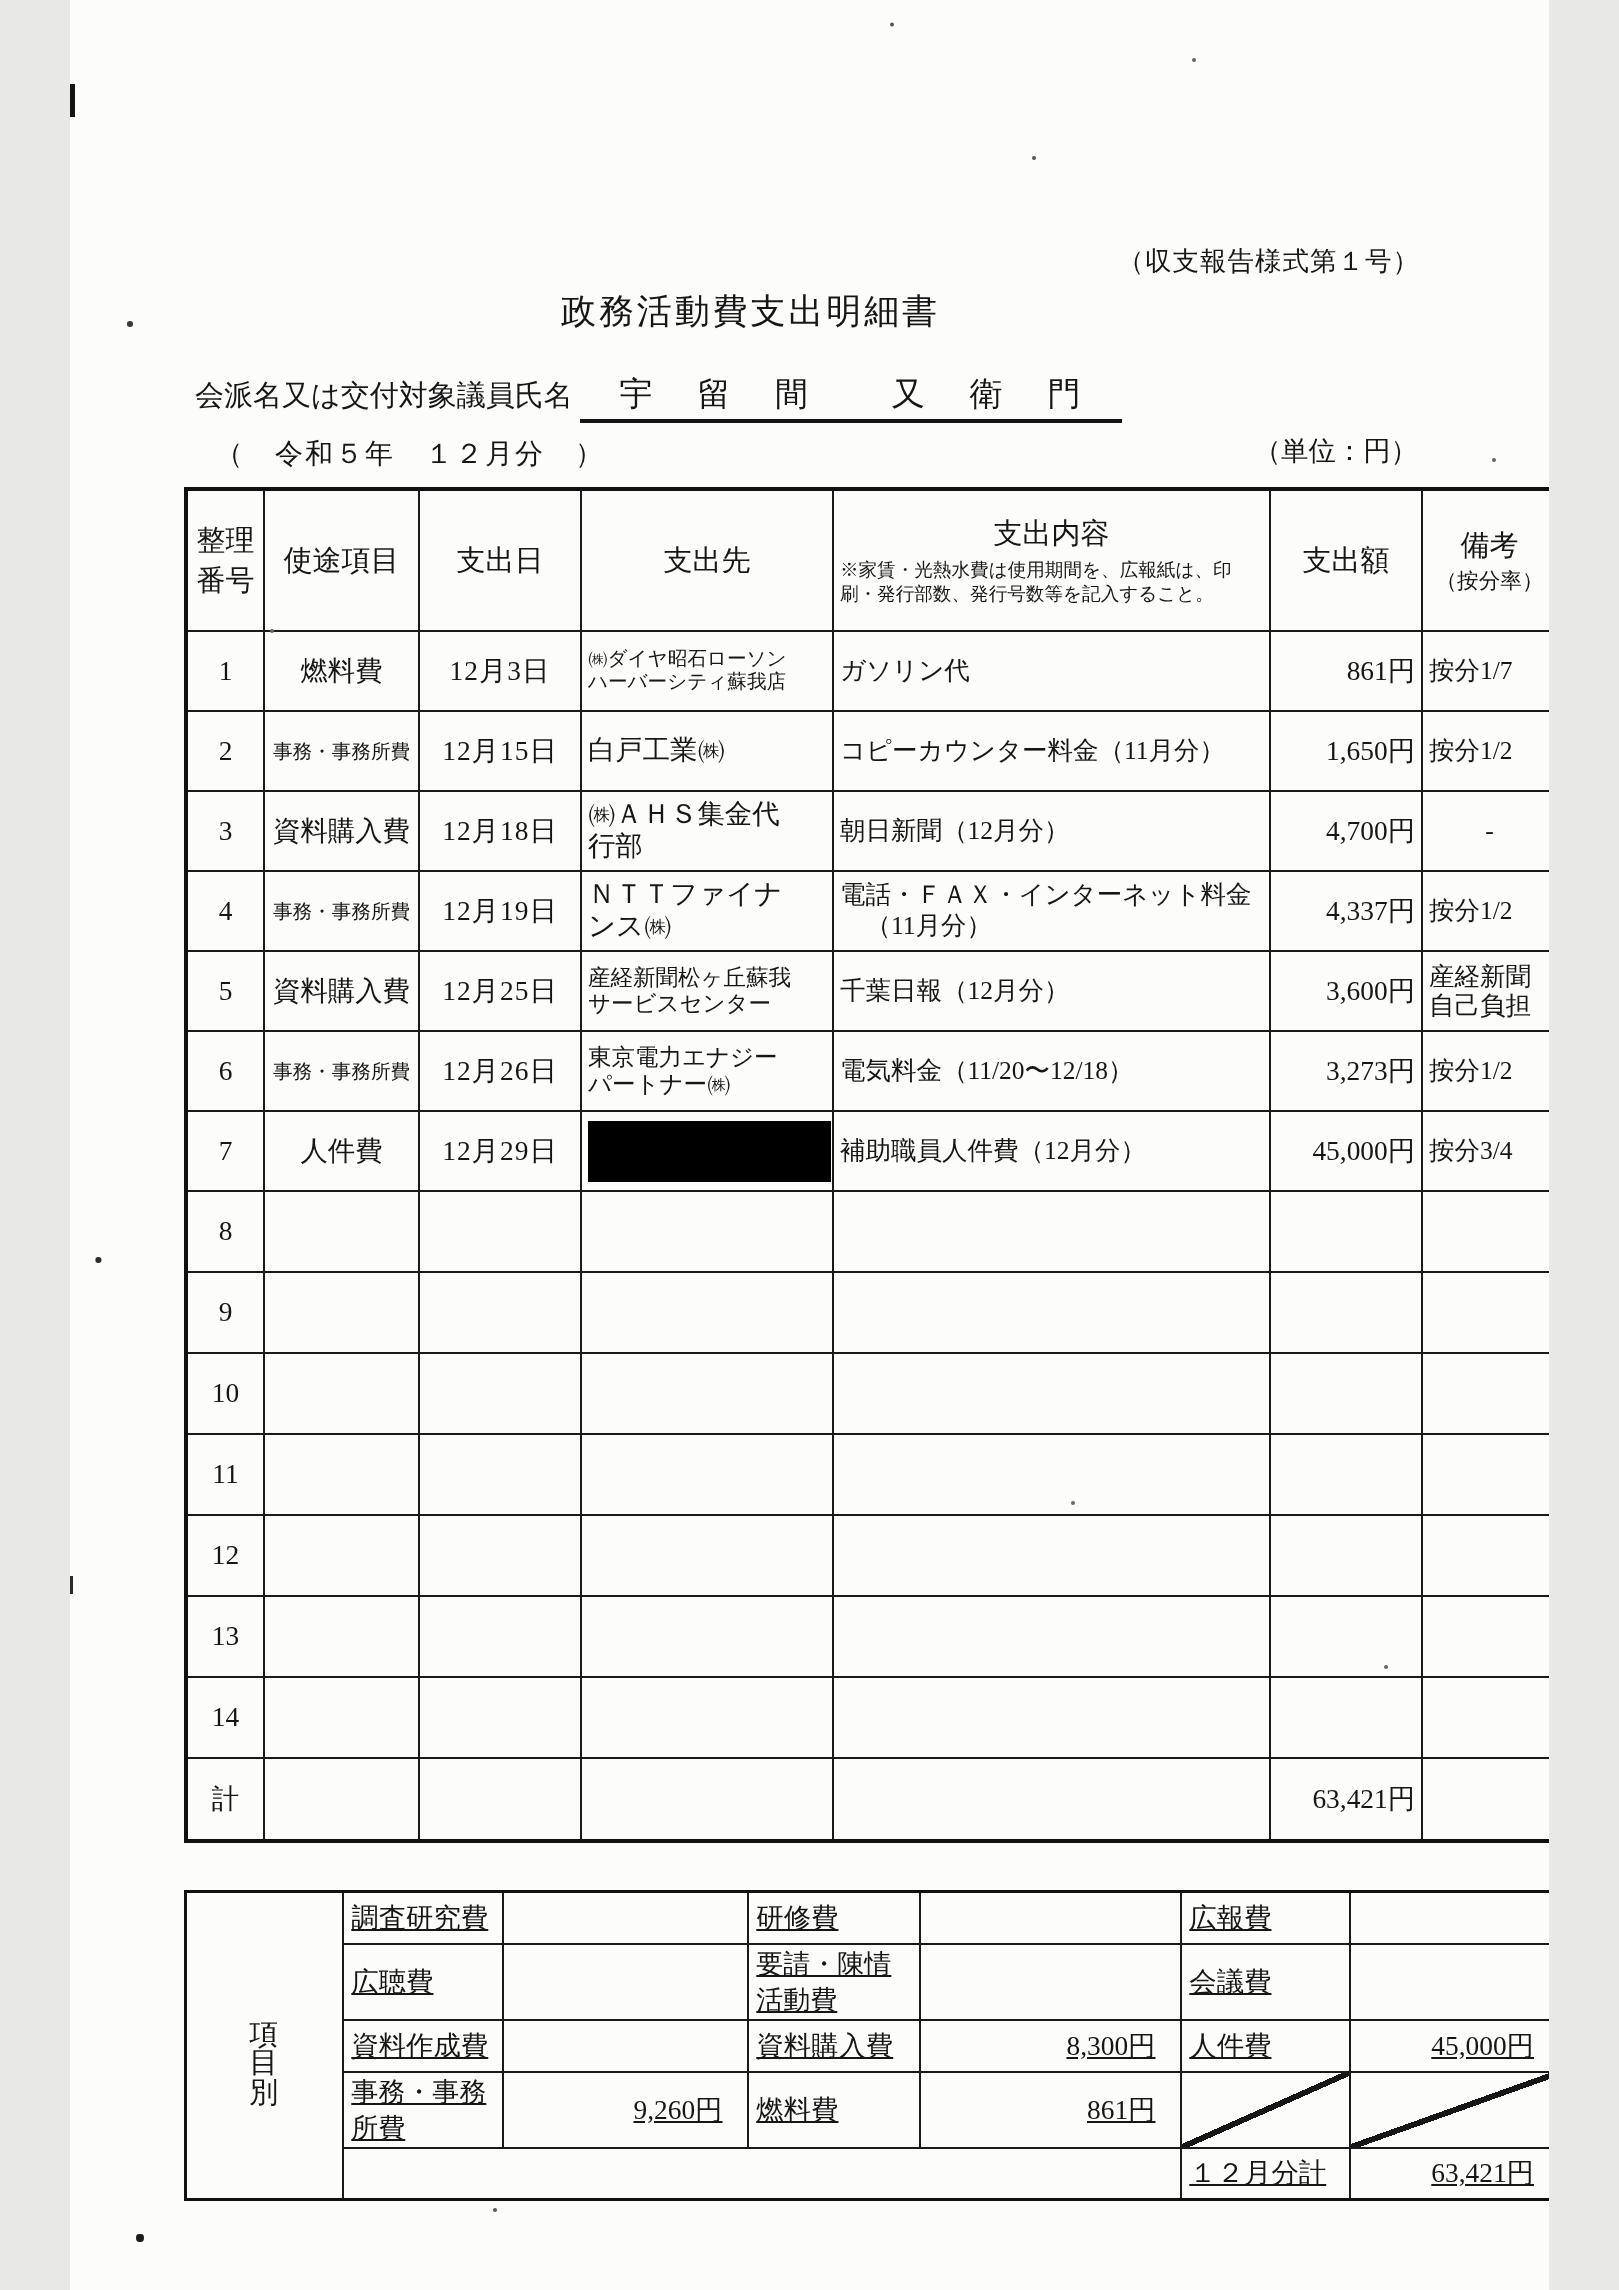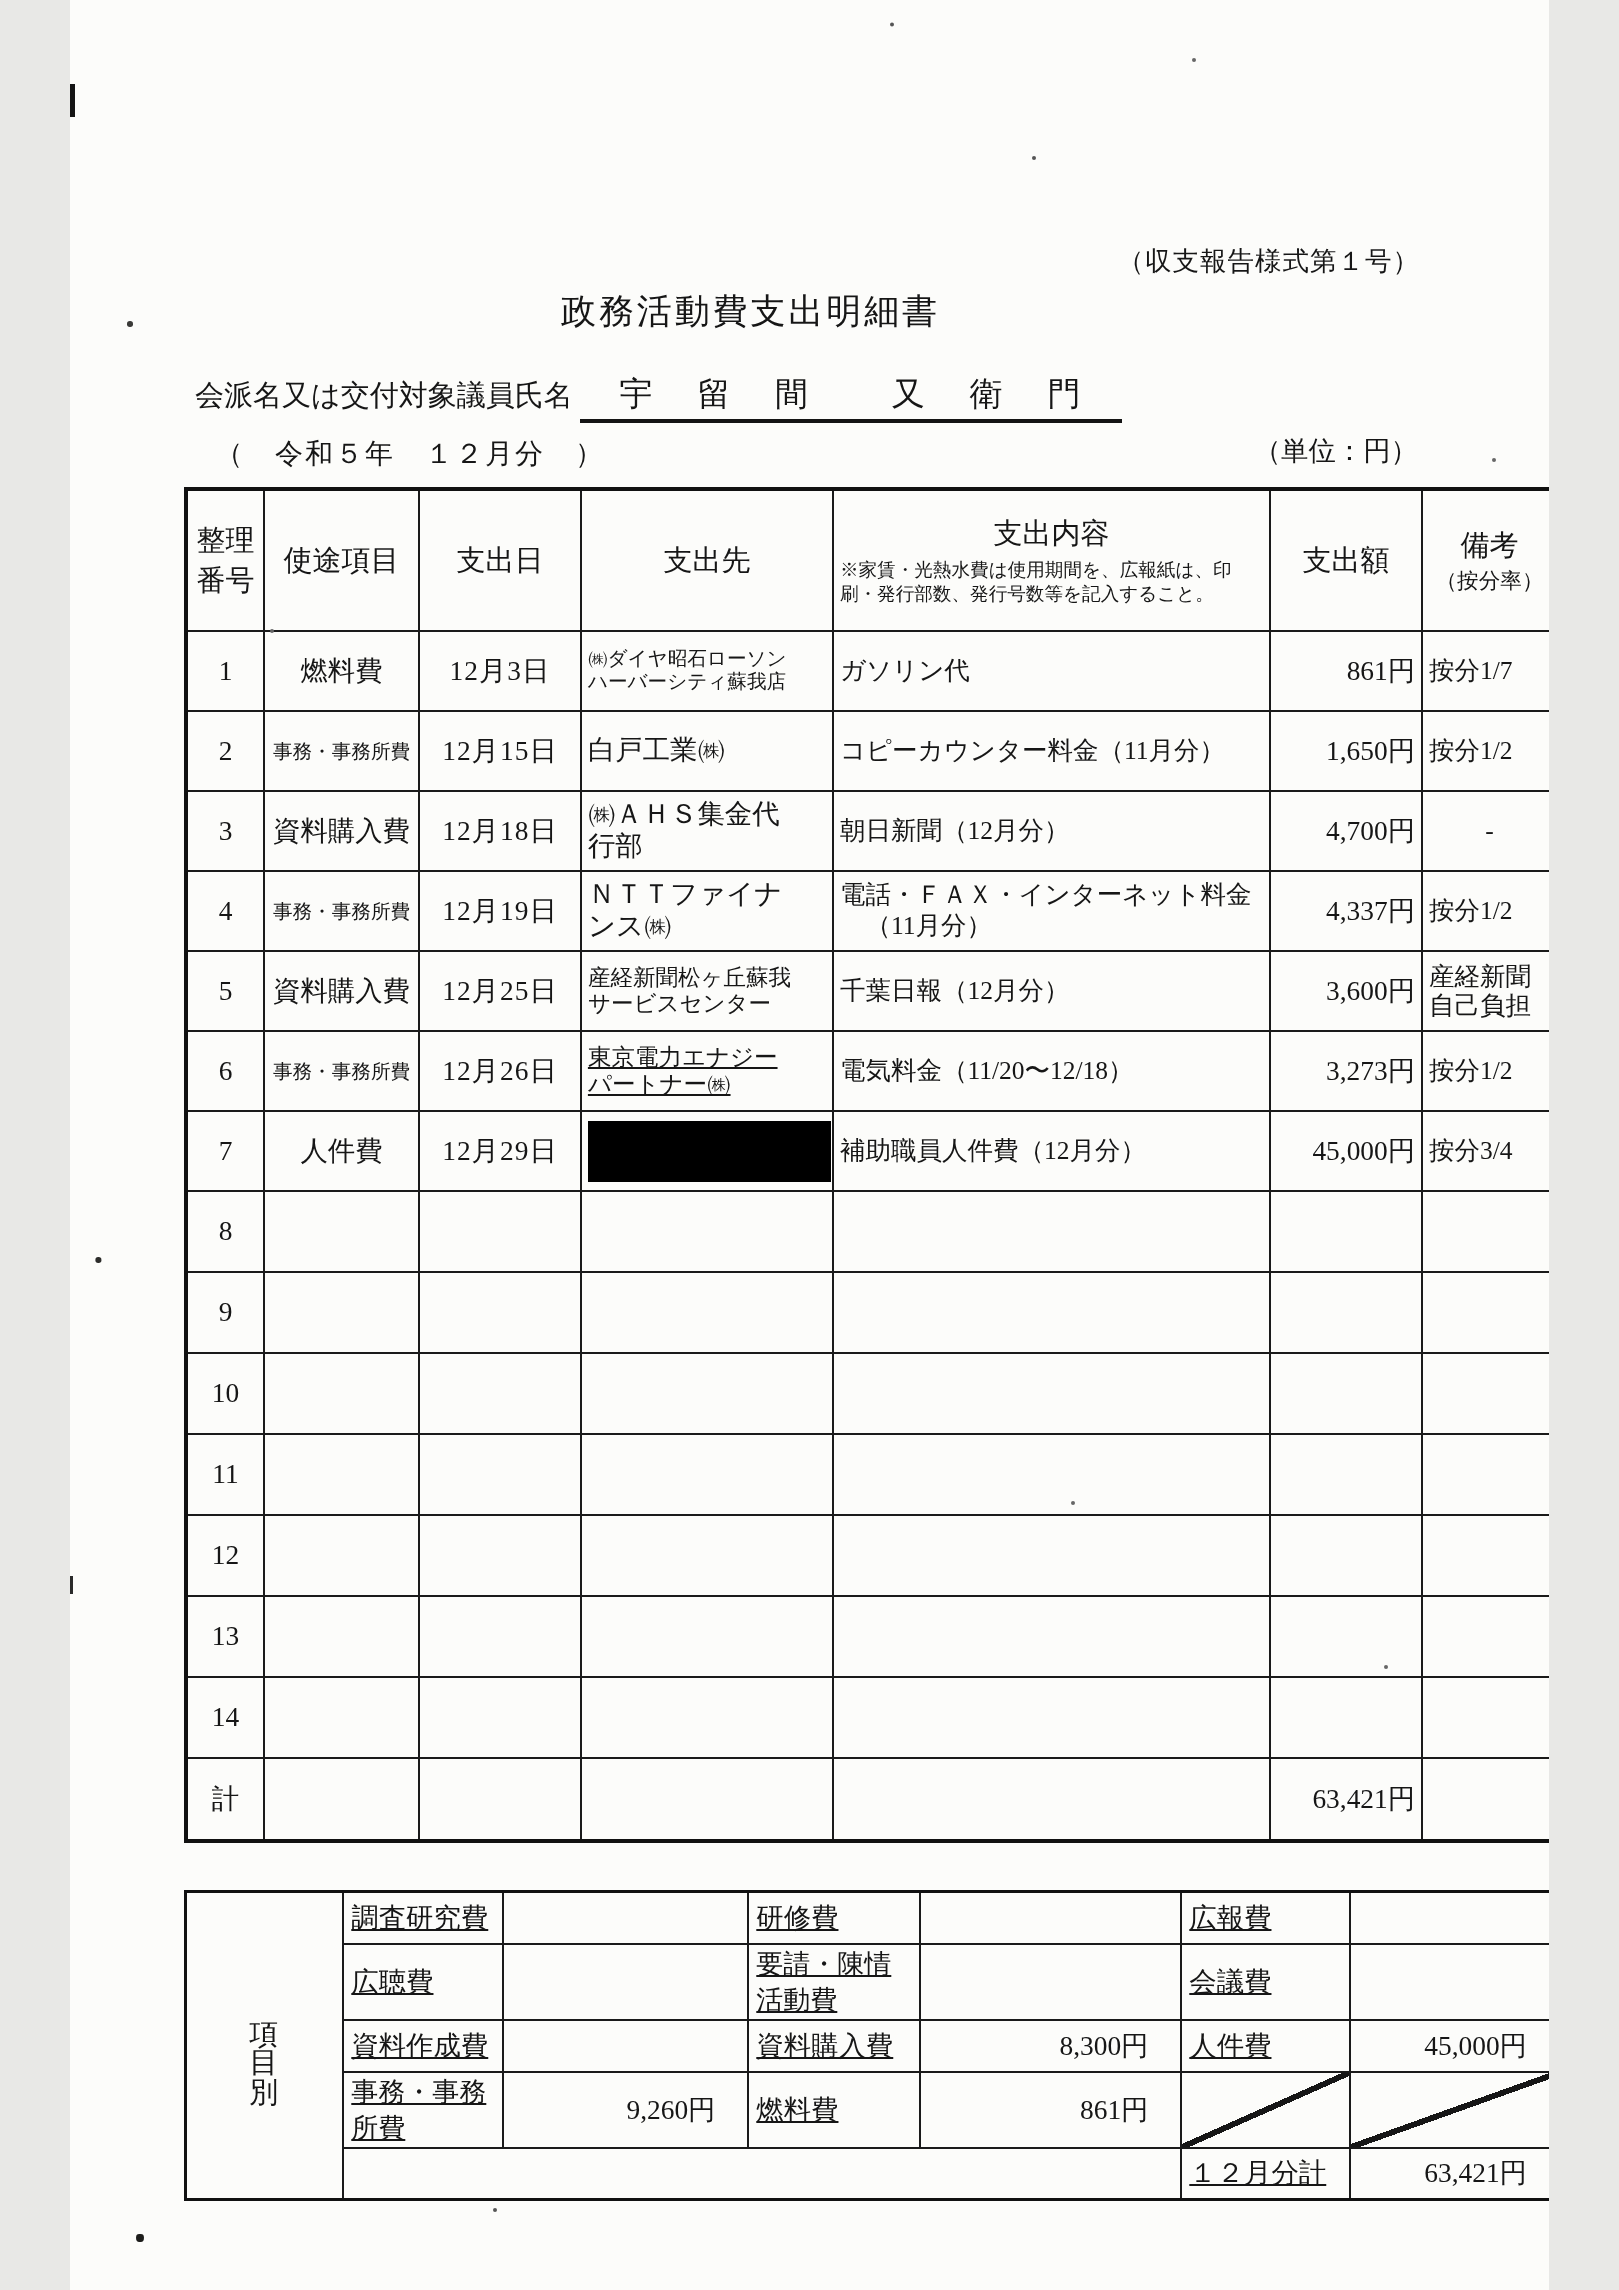--- a/index.html
+++ b/index.html
@@ -38,39 +38,39 @@
   .detail-title { text-align:center; font-size:29px; }
   .detail-note { text-align:left; font-size:18.6px; line-height:1.3; margin-top:3.9px; }
 
   .c-no { text-align:center; font-size:27.4px; }
   .c-item { text-align:center; font-size:27.4px; }
   .c-item.sm { font-size:19.6px; }
   .c-date { text-align:center; font-size:27.4px; letter-spacing:1px; }
   .c-payee { font-size:27.4px; line-height:1.15; padding-left:4.9px; }
   .c-payee.p-20 { font-size:19.6px; }
   .c-payee.p-23 { font-size:22.5px; }
-  .c-payee.p-24 { font-size:23.5px;text-decoration:underline; }
+  .c-payee.p-24 { font-size:23.5px; }
   .c-detail { font-size:25.5px; padding-left:9.8px; line-height:1.2; }
   .c-amount { text-align:right; font-size:27.4px; padding-right:11.8px; }
   .c-remarks { font-size:25.5px; padding-left:4.9px; line-height:1.15; }
   .c-remarks.ctr { text-align:center; }
   .redacted { width:243px; height:61px; background:#000; margin:2.9px 0; }
 
   .summary { left:114px; top:1890px; width:1372px; border:3.9px solid #111; }
   .summary td {
     border-left:2px solid #1a1a1a; border-right:2px solid #1a1a1a;
     border-top:2.9px solid #1a1a1a; border-bottom:2.9px solid #1a1a1a;
     overflow:hidden; vertical-align:middle;
   }
   .summary tr { height:52px; }
   .side { text-align:center; font-size:29px; }
   .v-text { writing-mode:vertical-rl; letter-spacing:27.4px; display:inline-block; }
   .lbl { font-size:27.4px; padding-left:7.8px;text-decoration:underline; }
   .lbl.sm { font-size:27px; }
-  .val { font-size:27.4px; text-align:right; padding-right:31px; }
+  .val { font-size:27.4px; text-align:right; padding-right:24px;text-decoration:underline; }
   .diag { background-image:linear-gradient(to top left,
           transparent calc(50% - 2.9px), #161616 calc(50% - 2.9px),
           #161616 calc(50% + 2.9px), transparent calc(50% + 2.9px)); }
 
   
   .noise { position:absolute; left:0; top:0; width:2px; height:2px; background:transparent; border-radius:50%;
     box-shadow: 59px 323px 0 2px #3a3a38, 1513px 178px 0 1px #444, 27.4px 1259px 0 2px #2c2c2a,
       1572px 875px 0 1px #555, 69px 2237px 0 2.9px #1d1d1b, 1482px 2080px 0 1px #4a4a48,
       424px 2209px 0 1px #555, 1002px 1502px 0 1px #666, 1423px 459px 0 1px #666,
       201px 630px 0 1px #666, 963px 157px 0 1px #555, 1315px 1666px 0 1px #666,

